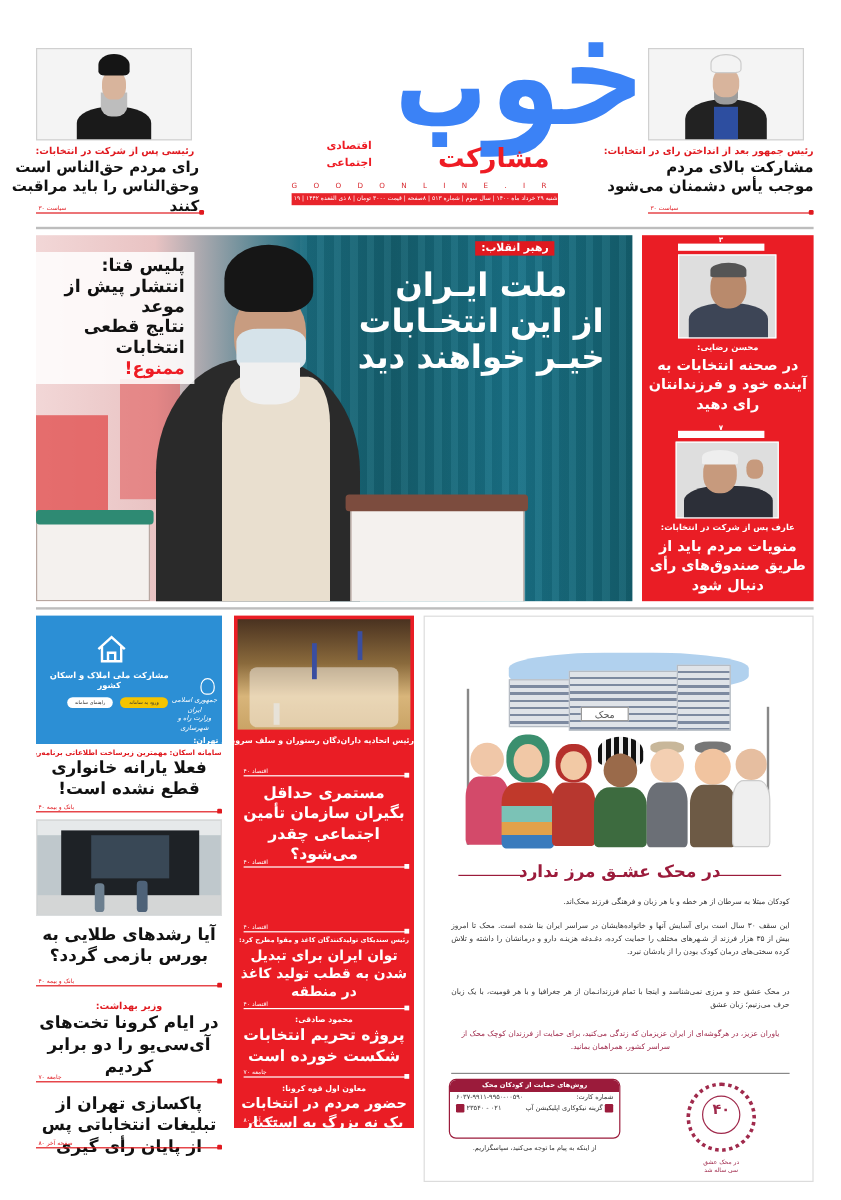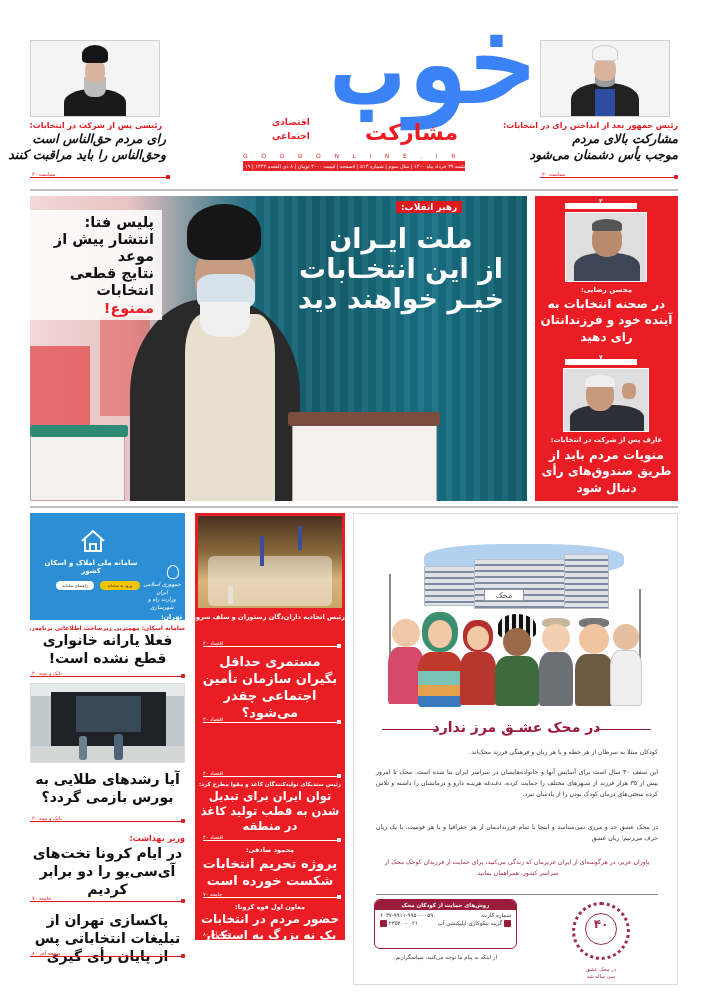--- a/index.html
+++ b/index.html
@@ -9,21 +9,21 @@
 
   
   .side-photo { position: absolute; top: 40px; width: 130px; height: 77px; border: 1px solid #d0d0d0; background: #f4f4f4; overflow: hidden; }
   .portrait { position: absolute; left: 50%; transform: translateX(-50%); }
   .head { position: absolute; border-radius: 45% 45% 40% 40%; background: #d8b49c; }
   .beard { position: absolute; background: #e8e8e8; border-radius: 0 0 40% 40%; }
   .turban { position: absolute; border-radius: 50% 50% 20% 20%; }
   .robe { position: absolute; border-radius: 45% 45% 0 0; }
 
   .kicker { font-size: 8px; font-weight: bold; color: #e0191f; white-space: nowrap; }
-  .headline { font-weight: bold; color: #111; line-height: 1.3; font-style: italic; }
+  .headline { font-weight: bold; color: #111; line-height: 1.3; }
   .src-line { position: absolute; height: 1px; background: #e0191f; }
   .src-line::after { content: ""; position: absolute; right: -2px; top: -2px; width: 4px; height: 4px; background: #e0191f; border-radius: 1px; }
   .src-label { position: absolute; font-size: 5px; color: #e0191f; }
 
   .logo-word { position: absolute; left: 290px; top: 18px; font-size: 112px; font-weight: bold; color: #3b82f6; line-height: 1; font-family: Liberation Mono, monospace; margin-left: 43px; }
   .logo-sub { position: absolute; color: #ee1c24; font-weight: bold; }
   .goodonline { position: absolute; left: 243px; top: 152px; width: 222px; font-size: 6px; letter-spacing: 13.6px; color: #d7262c; direction: ltr; text-align: left; }
   .dateline { position: absolute; left: 243px; top: 161px; width: 222px; height: 10px; background: #e8242b; color: #fff; font-size: 5px; line-height: 10px; text-align: center; white-space: nowrap; overflow: hidden; }
 
   .hr-rule { position: absolute; left: 30px; width: 648px; height: 2px; background: #bdbdbd; }
@@ -54,21 +54,21 @@
   .red-head { position: absolute; left: 2px; width: 139px; font-size: 12px; font-weight: bold; line-height: 1.36; }
 
   
   .blue-banner { position: absolute; left: 30px; top: 513px; width: 155px; height: 107px; background: #2c8fd5; }
   .house-icon { position: absolute; left: 50px; top: 16px; width: 26px; height: 24px; }
   .banner-title { position: absolute; left: 6px; top: 46px; width: 110px; font-size: 7px; color: #fff; text-align: center; font-weight: bold; }
   .pill { position: absolute; height: 9px; border-radius: 5px; font-size: 4px; line-height: 9px; text-align: center; }
   .emblem { position: absolute; left: 137px; top: 52px; width: 12px; height: 14px; border: 1.5px solid #fff; border-radius: 50% 50% 40% 40%; }
   .ministry-text { position: absolute; left: 112px; top: 68px; width: 40px; font-size: 5.5px; color: #fff; text-align: center; line-height: 1.4; font-style: italic; }
 
-  .col-kicker { position: absolute; left: 30px; width: 155px; font-size: 6px; color: #e0191f; font-weight: bold; text-align: right; white-space: nowrap; overflow: hidden; }
+  .col-kicker { position: absolute; left: 30px; width: 155px; font-size: 6px; color: #e0191f; font-weight: bold; text-align: center; white-space: nowrap; overflow: hidden; }
   .col-head { position: absolute; left: 30px; width: 155px; font-size: 14px; font-weight: bold; text-align: center; line-height: 1.28; color: #111; }
 
   .bourse-photo { position: absolute; left: 30px; top: 683px; width: 155px; height: 80px; background: #bfc8cc; overflow: hidden; border: 1px solid #ddd; }
 
   
   .red-col { position: absolute; left: 195px; top: 513px; width: 150px; height: 427px; background: #ea1d25; color: #fff; text-align: center; }
   .rest-photo { position: absolute; left: 3px; top: 3px; width: 144px; height: 92px; background: linear-gradient(180deg, #4a3220 0%, #8a6a3c 40%, #d8b57a 70%, #caa466 100%); overflow: hidden; }
   .rc-kicker { position: absolute; left: 0; width: 150px; font-size: 6.5px; font-weight: bold; white-space: nowrap; }
   .rc-head { position: absolute; left: 3px; width: 144px; font-size: 13px; font-weight: bold; line-height: 1.3; }
   .rc-line { position: absolute; left: 8px; width: 136px; height: 1px; background: #fff; }
@@ -200,21 +200,21 @@
   <div class="red-kicker" style="top:240px;">عارف پس از شرکت در انتخابات:</div>
   <div class="red-head" style="top:251px;">منویات مردم باید از طریق صندوق‌های رأی دنبال شود</div>
 </div>
 
 <div class="hr-rule" style="top:506px;"></div>
 
 <div class="blue-banner">
   <svg class="house-icon" viewBox="0 0 26 24">
     <path d="M2 12 L13 2 L24 12 M5 10 V22 H21 V10 M10 22 V15 H16 V22" fill="none" stroke="#fff" stroke-width="2"></path>
   </svg>
-  <div class="banner-title">سامانه ملی املاک و اسکان کشور</div>
+  <div class="banner-title">مشارکت ملی املاک و اسکان کشور</div>
   <div class="pill" style="left:70px;top:68px;width:40px;background:#f5c400;color:#333;">ورود به سامانه</div>
   <div class="pill" style="left:26px;top:68px;width:38px;background:#fff;color:#333;">راهنمای سامانه</div>
   <div class="emblem"></div>
   <div class="ministry-text">
     <div>جمهوری اسلامی ایران</div>
     <div>وزارت راه و شهرسازی</div>
   </div>
 </div>
 <div class="col-kicker" style="top:624px;">سامانه اسکان: مهمترین زیرساخت اطلاعاتی برنامه‌ریزی بخش مسکن</div>
 <div class="col-head" style="top:632px;">فعلا یارانه خانواری قطع نشده است!</div>

